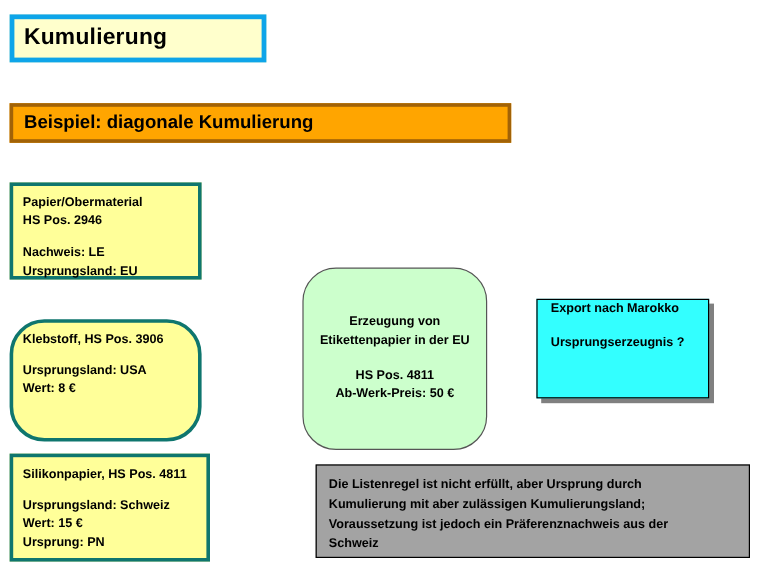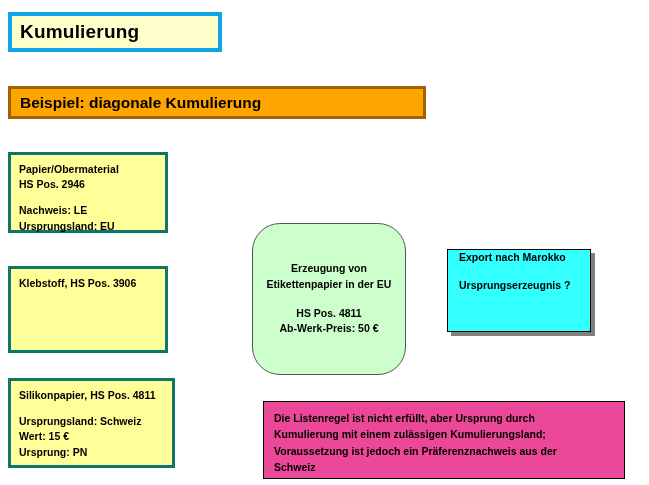--- a/index.html
+++ b/index.html
@@ -75,21 +75,22 @@
   #card-papier {
     left: 8px;
     top: 152px;
     width: 160px;
     height: 81px;
   }
   #card-klebstoff {
     left: 8px;
     top: 266px;
     width: 160px;
-    height: 87px;
+    height: 102px;
+    border-radius: 29px;
   }
   #card-silikon {
     left: 8px;
     top: 378px;
     width: 167px;
     height: 90px;
   }
   .card-line { display: block; }
   .card-gap { display: block; height: 11px; }
 
@@ -140,29 +141,28 @@
     box-sizing: border-box;
   }
   #export-box .exp-gap { height: 12px; }
 
   
   #note-box {
     left: 263px;
     top: 387px;
     width: 362px;
     height: 78px;
-    background: #ec4899;
+    background: #a3a3a3;
     border: 1px solid #000000;
     padding: 8px 10px;
     box-sizing: border-box;
     font-size: 10.5px;
     font-weight: bold;
     color: #000000;
     line-height: 1.55;
-    margin-top: 14px;
   }
 </style>
 </head>
 <body>
 
 <div class="stage">
 
   <div class="box" id="title-box">
     <span id="title-text">Kumulierung</span>
   </div>
@@ -175,20 +175,22 @@
     <span class="card-line">Papier/Obermaterial</span>
     <span class="card-line">HS Pos. 2946</span>
     <span class="card-gap"></span>
     <span class="card-line">Nachweis: LE</span>
     <span class="card-line">Ursprungsland: EU</span>
   </div>
 
   <div class="box material-card" id="card-klebstoff">
     <span class="card-line">Klebstoff, HS Pos. 3906</span>
     <span class="card-gap"></span>
+    <span class="card-line">Ursprungsland: USA</span>
+    <span class="card-line">Wert: 8 €</span>
   </div>
 
   <div class="box material-card" id="card-silikon">
     <span class="card-line">Silikonpapier, HS Pos. 4811</span>
     <span class="card-gap"></span>
     <span class="card-line">Ursprungsland: Schweiz</span>
     <span class="card-line">Wert: 15 €</span>
     <span class="card-line">Ursprung: PN</span>
   </div>
 
@@ -203,18 +205,18 @@
   <div class="box" id="export-shadow"></div>
 
   <div class="box" id="export-box">
     <span>Export nach Marokko</span>
     <span class="exp-gap"></span>
     <span>Ursprungserzeugnis ?</span>
   </div>
 
   <div class="box" id="note-box">
     <span class="card-line">Die Listenregel ist nicht erfüllt, aber Ursprung durch</span>
-    <span class="card-line">Kumulierung mit einem zulässigen Kumulierungsland;</span>
+    <span class="card-line">Kumulierung mit aber zulässigen Kumulierungsland;</span>
     <span class="card-line">Voraussetzung ist jedoch ein Präferenznachweis aus der</span>
     <span class="card-line">Schweiz</span>
   </div>
 
 </div>
 
 </body></html>

